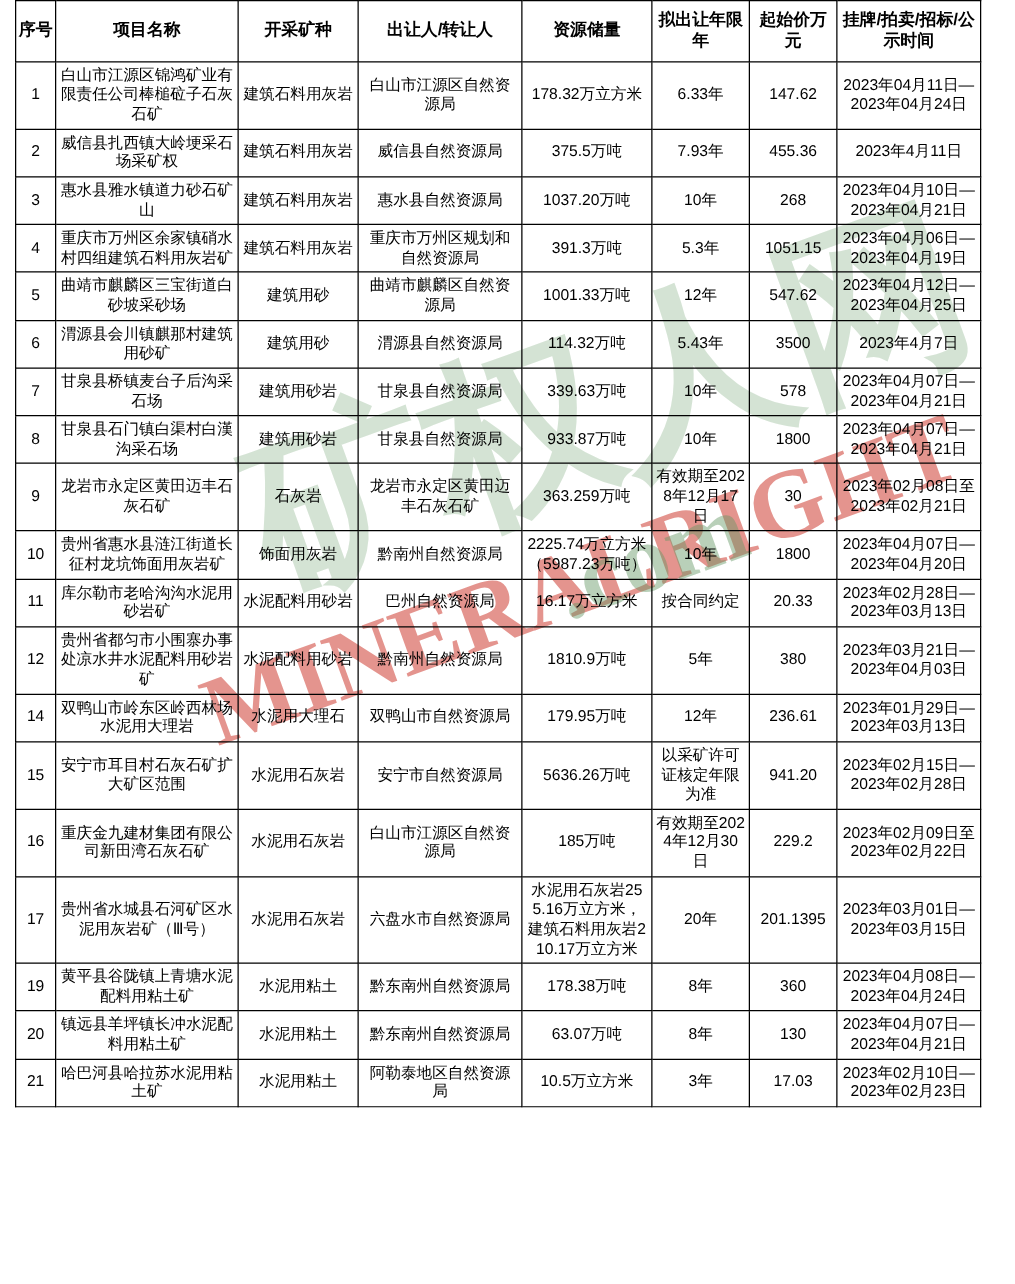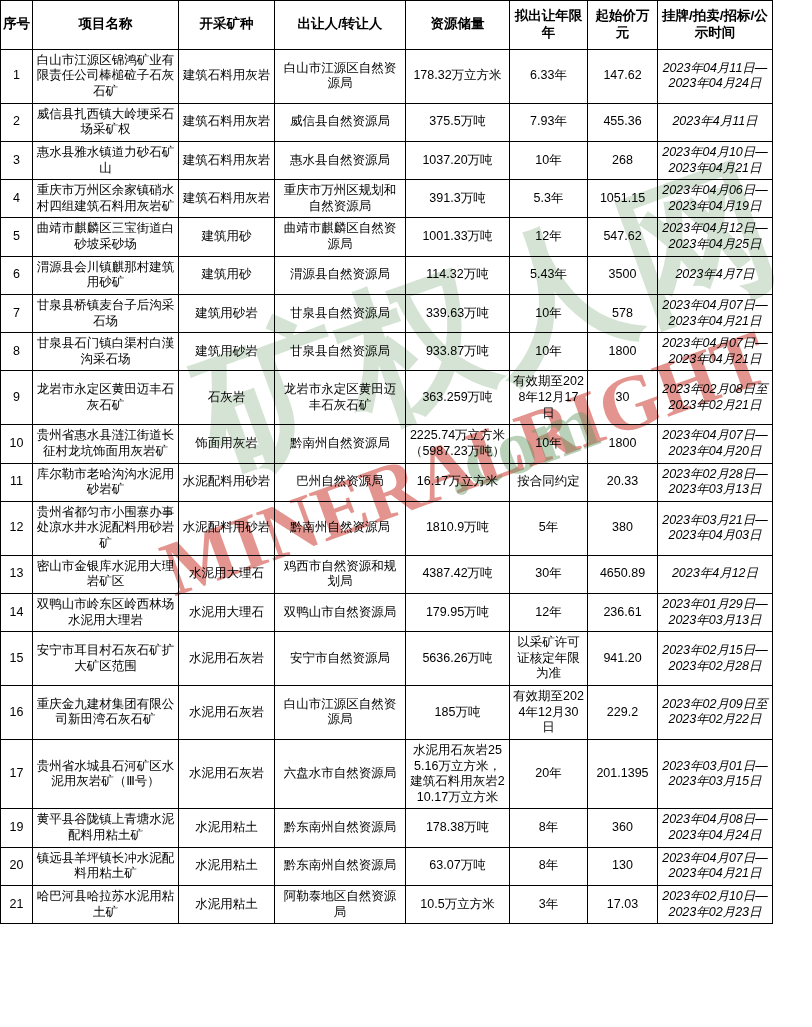--- a/index.html
+++ b/index.html
@@ -16,20 +16,21 @@
     position: relative;
     width: 812px;
     overflow: hidden;
   }
   table.mining {
     border-collapse: collapse;
     width: 676px;
     table-layout: fixed;
     position: relative;
     z-index: 2;
+    margin-left: 12px;
   }
   table.mining th,
   table.mining td {
     border: 1px solid #000000;
     font-size: 12.5px;
     line-height: 1.25;
     padding: 3px 3px;
     text-align: center;
     vertical-align: middle;
     word-break: break-all;
@@ -45,21 +46,21 @@
   col.c2 { width: 96px; }
   col.c3 { width: 131px; }
   col.c4 { width: 104px; }
   col.c5 { width: 78px; }
   col.c6 { width: 70px; }
   col.c7 { width: 115px; }
 
   td.name { text-align: left; }
   td.party { text-align: left; }
   td.money { text-align: center; }
-  td.time { text-align: left; font-size: 12px; font-style: italic; }
+  td.time { text-align: left; font-size: 12px; }
   td.idx { font-size: 13px; }
 
   
   #watermark {
     position: absolute;
     left: 0;
     top: 0;
     width: 812px;
     height: 100%;
     z-index: 1;
@@ -241,30 +242,20 @@
           <td class="idx">12</td>
           <td class="name">贵州省都匀市小围寨办事处凉水井水泥配料用砂岩矿</td>
           <td class="mineral">水泥配料用砂岩</td>
           <td class="party">黔南州自然资源局</td>
           <td class="money">1810.9万吨</td>
           <td class="money">5年</td>
           <td class="money">380</td>
           <td class="time">2023年03月21日—2023年04月03日</td>
         </tr>
         <tr>
-          <td class="idx">13</td>
-          <td class="name">密山市金银库水泥用大理岩矿区</td>
-          <td class="mineral">水泥用大理石</td>
-          <td class="party">鸡西市自然资源和规划局</td>
-          <td class="money">4387.42万吨</td>
-          <td class="money">30年</td>
-          <td class="money">4650.89</td>
-          <td class="time">2023年4月12日</td>
-        </tr>
-        <tr>
           <td class="idx">14</td>
           <td class="name">双鸭山市岭东区岭西林场水泥用大理岩</td>
           <td class="mineral">水泥用大理石</td>
           <td class="party">双鸭山市自然资源局</td>
           <td class="money">179.95万吨</td>
           <td class="money">12年</td>
           <td class="money">236.61</td>
           <td class="time">2023年01月29日—2023年03月13日</td>
         </tr>
         <tr>

